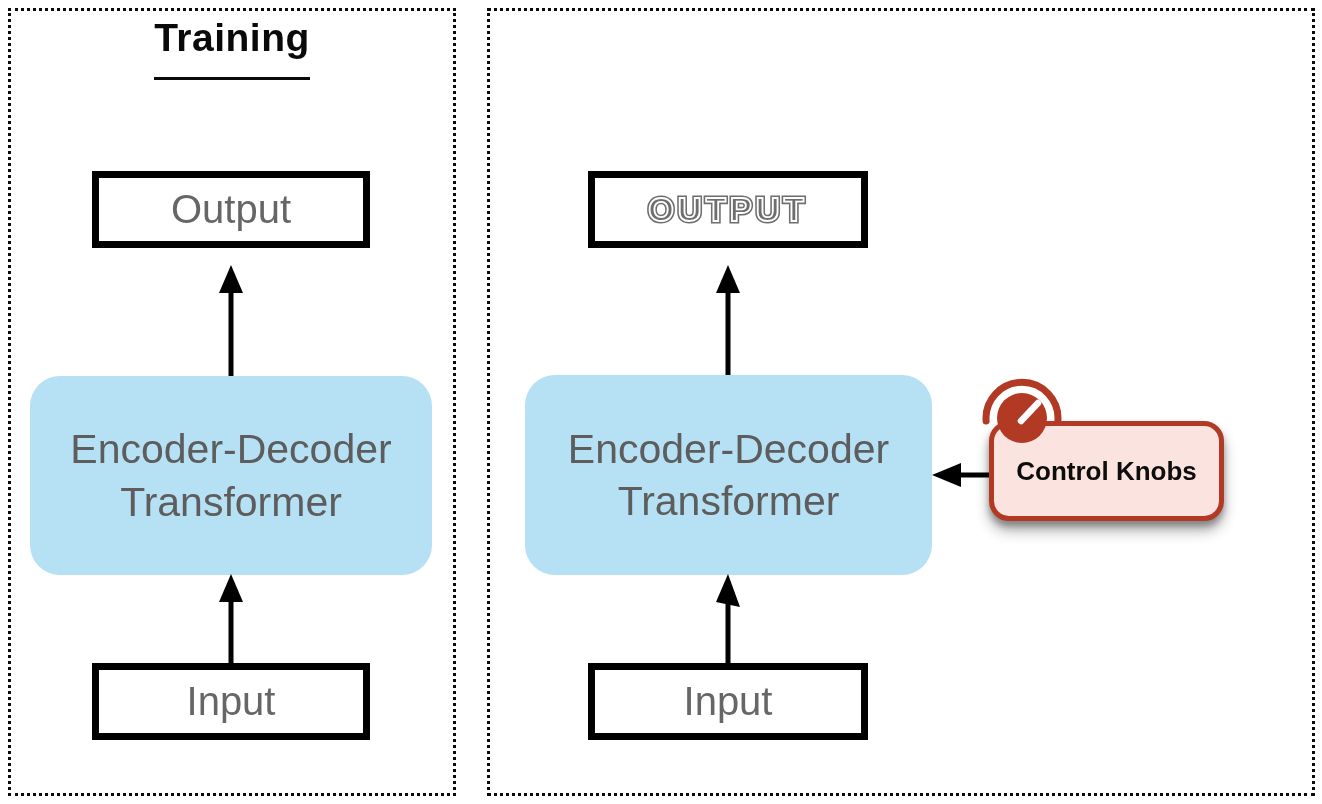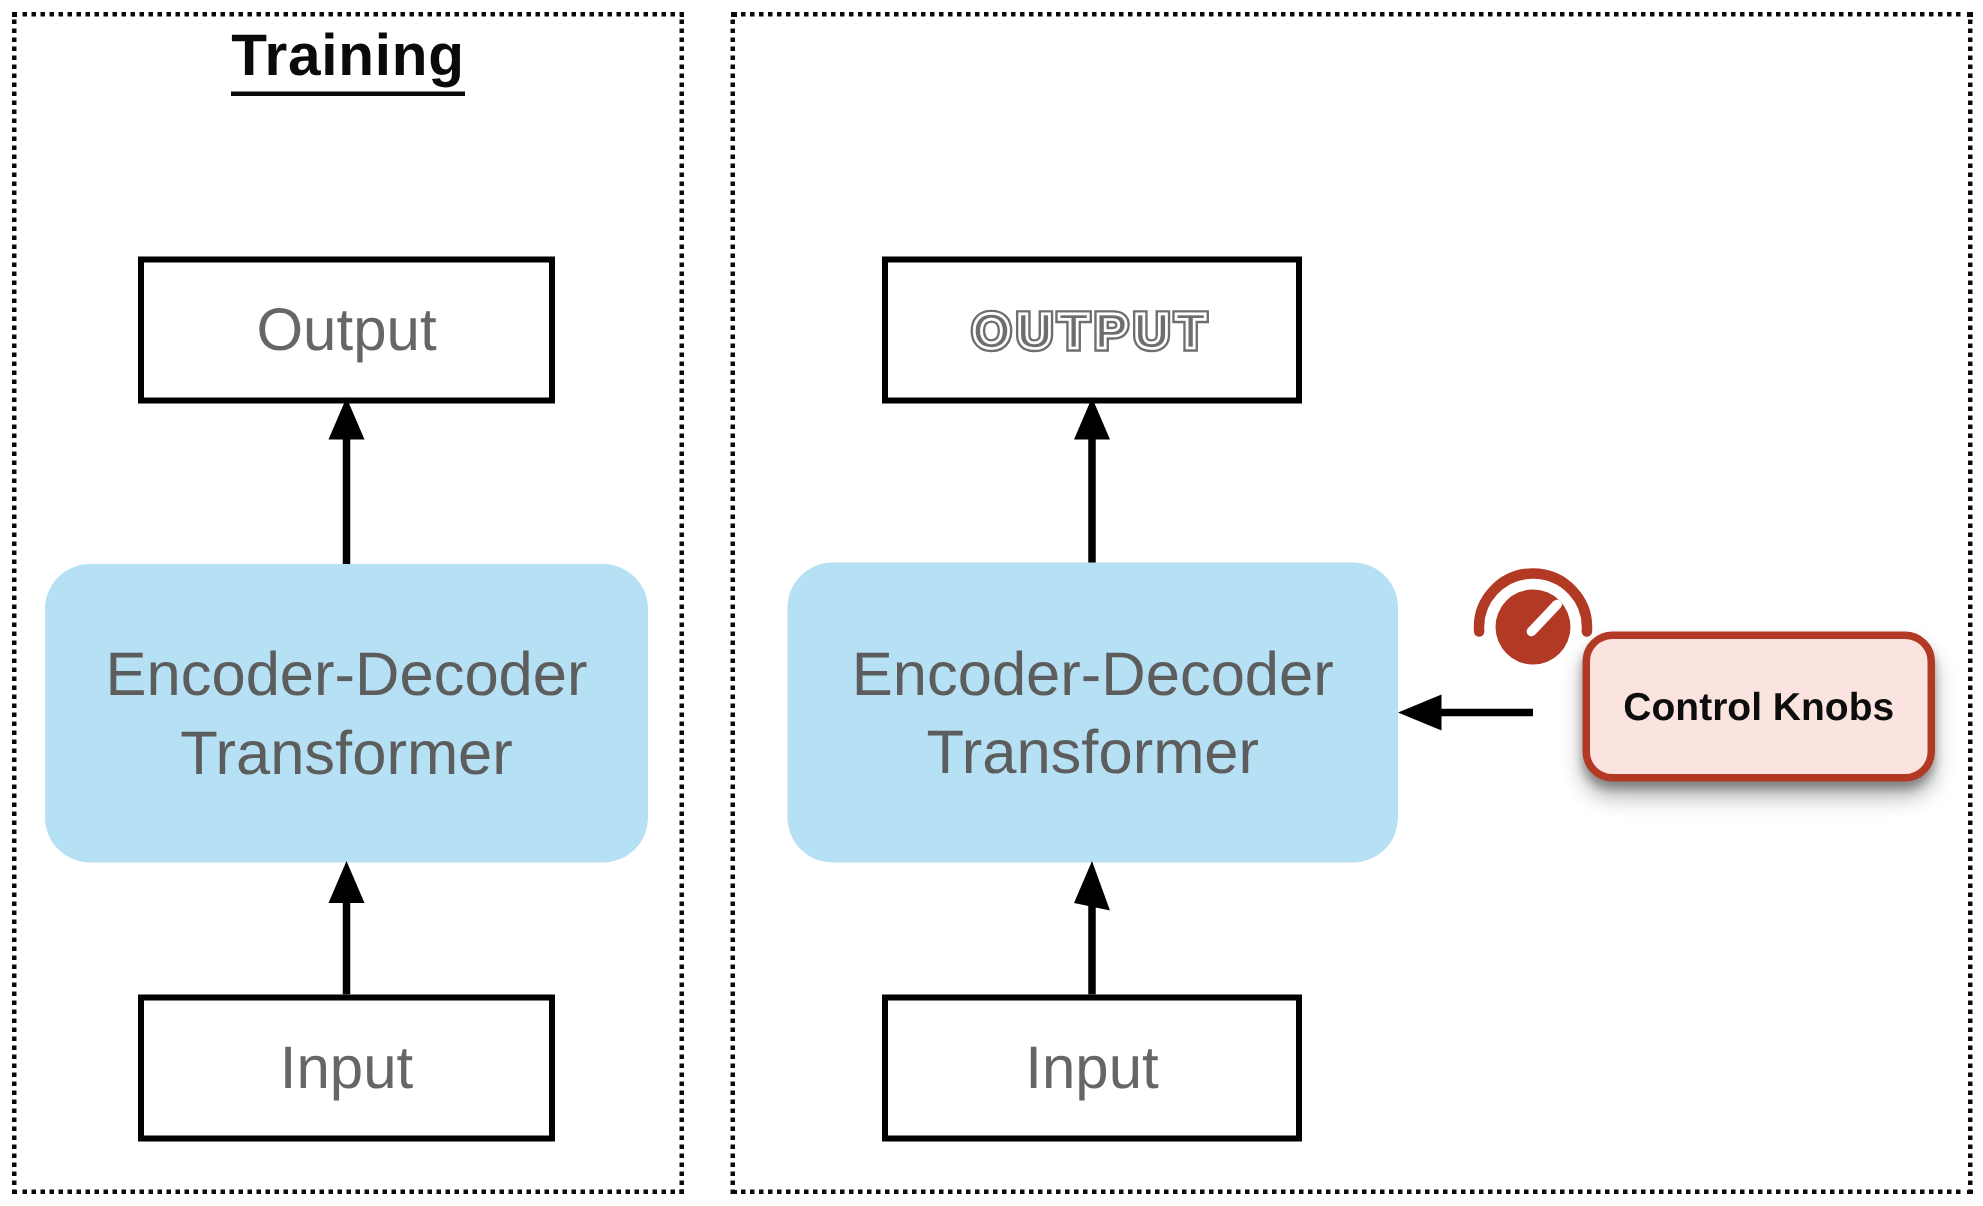--- a/index.html
+++ b/index.html
@@ -4,37 +4,37 @@
 <style>
   html,body{margin:0;padding:0;background:#ffffff;}
   body{font-family:"Liberation Sans","DejaVu Sans",sans-serif;}
   .canvas{position:relative;width:1322px;height:804px;background:#ffffff;overflow:hidden;}
 
   .panel{position:absolute;top:8px;height:788px;border:3px dotted #0a0a0a;background:#ffffff;box-sizing:border-box;}
   .panel-left{left:8px;width:448px;}
   .panel-right{left:487px;width:828px;}
 
   .panel-title{position:absolute;top:16px;text-align:center;font-size:39px;font-weight:bold;color:#0a0a0a;letter-spacing:0.5px;}
-  .panel-title span{border-bottom:3px solid #0a0a0a;padding-bottom:2px;}
+  .panel-title span{border-bottom:3px solid #0a0a0a;padding-bottom:18px;}
   .title-left{left:8px;width:448px;}
   .title-right{left:487px;width:828px;}
 
-  .io-box{position:absolute;width:278px;height:98px;border:4px solid #000000;background:#ffffff;box-sizing:border-box;
+  .io-box{position:absolute;width:278px;height:77px;border:7px solid #000000;background:#ffffff;box-sizing:border-box;
           display:flex;align-items:center;justify-content:center;font-size:40px;color:#666666;}
   .transformer{position:absolute;background:#b6e0f4;border-radius:30px;display:flex;flex-direction:column;
           align-items:center;justify-content:center;font-size:41px;color:#5d5d5d;line-height:1.28;text-align:center;}
 
   .arrow-svg{position:absolute;overflow:visible;}
 
   
   .outline-word{position:relative;font-weight:bold;font-size:33px;letter-spacing:4px;line-height:1;}
   .outline-word .lyr-base{color:#6e6e6e;-webkit-text-stroke:5px #6e6e6e;}
   .outline-word .lyr-inline{position:absolute;left:0;top:0;color:transparent;-webkit-text-stroke:1.8px #ffffff;}
 
-  .callout{position:absolute;left:1055px;top:421px;width:235px;height:100px;box-sizing:border-box;
+  .callout{position:absolute;left:989px;top:421px;width:235px;height:100px;box-sizing:border-box;
            background:#fbe4e0;border:5px solid #b23a24;border-radius:20px;
            display:flex;align-items:center;justify-content:center;
            font-size:26px;font-weight:bold;color:#0d0d0d;
            box-shadow:0 5px 6px rgba(0,0,0,0.28), 0 10px 14px rgba(0,0,0,0.30);}
   .knob{position:absolute;left:982px;top:378px;width:80px;height:80px;z-index:5;}
 </style>
 </head>
 <body>
 
 <div class="canvas">

